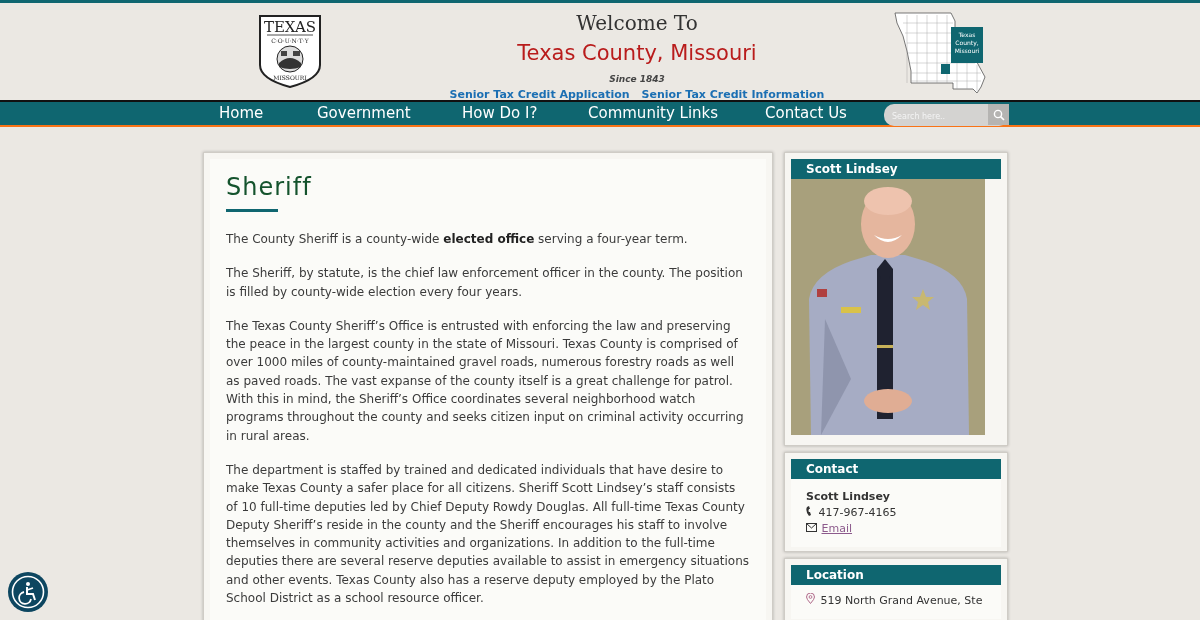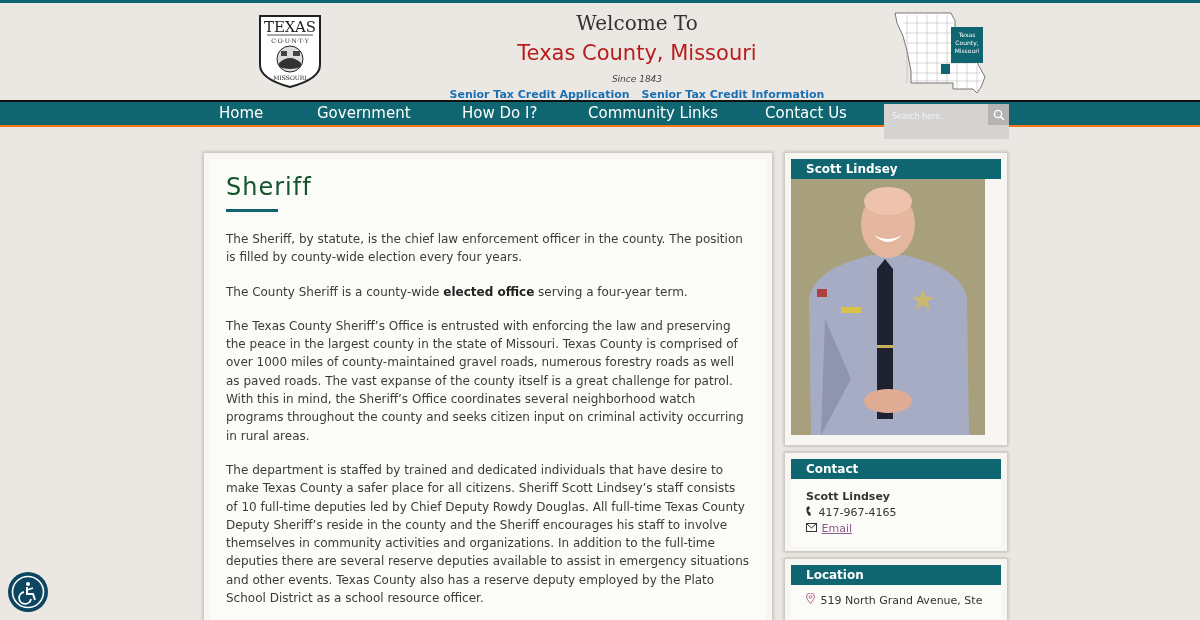--- a/index.html
+++ b/index.html
@@ -3,27 +3,27 @@
 <meta charset="utf-8">
 <style>
   * { box-sizing: border-box; margin: 0; padding: 0; }
   html, body { width: 1200px; height: 620px; overflow: hidden; }
   body { background: #ebe8e3; font-family: "DejaVu Sans", sans-serif; color: #333; position: relative; }
   .topbar { height: 3px; background: #0f6670; }
   .header { height: 98px; position: relative; }
   .logo { position: absolute; left: 255px; top: 10px; width: 70px; height: 76px; }
   .welcome { position: absolute; left: 437px; width: 400px; top: 8px; text-align: center; font-family: "DejaVu Serif", serif; font-size: 20px; color: #333; }
   .county { position: absolute; left: 437px; width: 400px; top: 38px; text-align: center; font-size: 21px; color: #b91c1c; }
-  .since { position: absolute; left: 437px; width: 400px; top: 71px; text-align: center; font-size: 9px; font-style: italic; color: #444; }
+  .since { position: absolute; left: 437px; width: 400px; top: 71px; text-align: center; font-size: 9px; font-style: italic; color: #444; font-weight: bold; }
   .taxlinks { position: absolute; left: 437px; width: 400px; top: 85px; text-align: center; font-size: 11px; font-weight: bold; }
   .taxlinks a { color: #1b6fb3; text-decoration: none; margin: 0 4px; }
   .map { position: absolute; left: 893px; top: 8px; width: 96px; height: 84px; }
   .navbar { position: absolute; top: 100px; left: 0; width: 1200px; height: 27px; background: #0f6670; border-top: 2px solid #111; border-bottom: 2px solid #f97316; }
   .nav-item { position: absolute; top: 2px; color: #fff; font-size: 15px; text-decoration: none; }
-  .search { position: absolute; left: 884px; top: 2px; width: 125px; height: 35px; background: #d4d3d1; }
+  .search { position: absolute; left: 884px; top: 2px; width: 125px; height: 22px; background: #d4d3d1; border-radius: 10px; }
   .search input { border: none; background: transparent; width: 104px; height: 21px; padding-left: 8px; font-size: 8px; color: #fff; font-family: "DejaVu Sans", sans-serif; outline: none; }
   .search input::placeholder { color: #f4f4f4; }
   .search-btn { position: absolute; right: 0; top: 0; width: 21px; height: 21px; background: #b5b4b2; display: flex; align-items: center; justify-content: center; }
   .main-box { position: absolute; left: 203px; top: 152px; width: 570px; height: 480px; background: #f7f6f2; border: 1px solid #cfccc6; box-shadow: 0 0 3px rgba(0,0,0,0.25); padding: 6px; }
   .main-inner { background: #fbfbf8; width: 100%; height: 100%; padding: 14px 16px; }
   .title { font-size: 24px; color: #14532d; font-weight: normal; letter-spacing: 1px; }
   .title-underline { width: 52px; height: 3px; background: #0f6670; margin-top: 8px; margin-bottom: 18px; }
   .para { font-size: 12px; line-height: 18.3px; color: #3b3b3b; margin-bottom: 16px; }
   .para b { color: #222; }
   .side-box { position: absolute; left: 784px; width: 224px; background: #f7f6f2; border: 1px solid #cfccc6; box-shadow: 0 0 3px rgba(0,0,0,0.25); padding: 6px; }
@@ -90,22 +90,22 @@
         <line x1="7.6" y1="7.6" x2="11" y2="11" stroke="#fff" stroke-width="1.6"></line>
       </svg>
     </div>
   </div>
 </nav>
 
 <div class="main-box">
   <div class="main-inner">
     <h1 class="title">Sheriff</h1>
     <div class="title-underline"></div>
+    <p class="para"><span>The County Sheriff is a county-wide </span><b>elected office</b><span> serving a four-year term.</span></p>
     <p class="para">The Sheriff, by statute, is the chief law enforcement officer in the county. The position is filled by county-wide election every four years.</p>
-    <p class="para"><span>The County Sheriff is a county-wide </span><b>elected office</b><span> serving a four-year term.</span></p>
     <p class="para">The Texas County Sheriff’s Office is entrusted with enforcing the law and preserving the peace in the largest county in the state of Missouri. Texas County is comprised of over 1000 miles of county-maintained gravel roads, numerous forestry roads as well as paved roads. The vast expanse of the county itself is a great challenge for patrol. With this in mind, the Sheriff’s Office coordinates several neighborhood watch programs throughout the county and seeks citizen input on criminal activity occurring in rural areas.</p>
     <p class="para">The department is staffed by trained and dedicated individuals that have desire to make Texas County a safer place for all citizens.  Sheriff Scott Lindsey’s staff consists of 10 full-time deputies led by Chief Deputy Rowdy Douglas.  All full-time Texas County Deputy Sheriff’s reside in the county and the Sheriff encourages his staff to involve themselves in community activities and organizations.  In addition to the full-time deputies there are several reserve deputies available to assist in emergency situations and other events. Texas County also has a reserve deputy employed by the Plato School District as a school resource officer.</p>
 
   </div>
 </div>
 
 <div class="side-box" style="top:152px; height:294px;">
   <div class="side-header">Scott Lindsey</div>
   <div class="photo">
     <svg width="194" height="256" viewBox="0 0 194 256">

